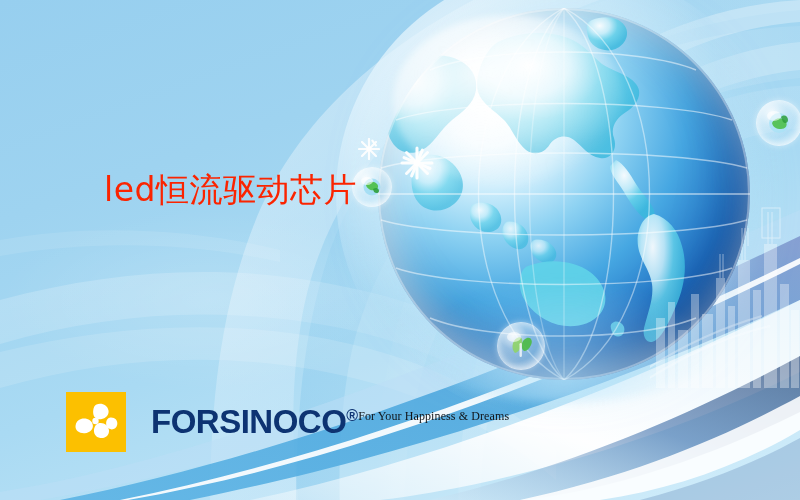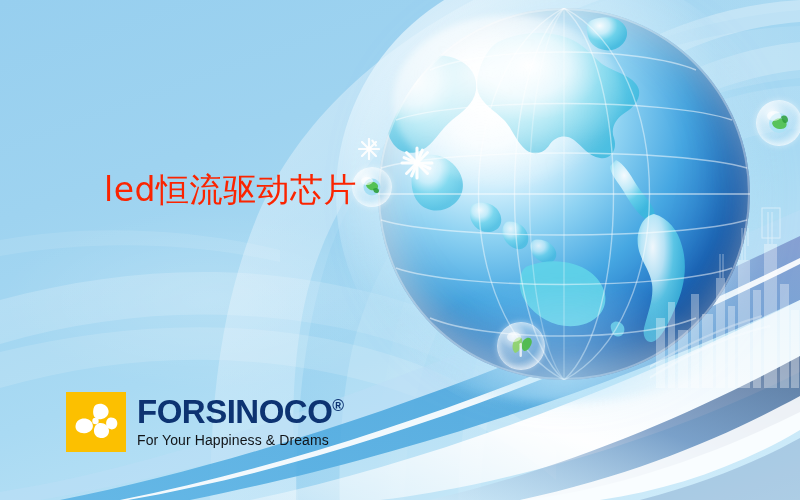--- a/index.html
+++ b/index.html
@@ -137,44 +137,44 @@
     display: flex;
     align-items: center;
   }
   .logo-mark {
     width: 60px;
     height: 60px;
     background: #fcc000;
     flex: 0 0 auto;
   }
   .logo-text {
-    margin-left: 11px;
+    margin-left: 25px;
     display: flex;
-    flex-direction: column;
+    flex-direction: row;
     justify-content: center;
   }
   .logo-name {
     font-family: "Liberation Sans", sans-serif;
     font-weight: bold;
     font-size: 33px;
     line-height: 34px;
     color: #0d3372;
     letter-spacing: -0.5px;
     position: relative;
     white-space: nowrap;
   }
   .logo-name .reg {
     font-size: 16px;
     vertical-align: super;
     line-height: 1;
     letter-spacing: 0;
   }
   .logo-tag {
-    font-family: Liberation Sans, sans-serif;
-    font-size: 14px;
+    font-family: Liberation Serif, serif;
+    font-size: 12px;
     line-height: 20px;
     color: #111418;
     letter-spacing: 0.1px;
     margin-top: 1px;
     white-space: nowrap;
   }
 </style>
 </head>
 <body>
 

